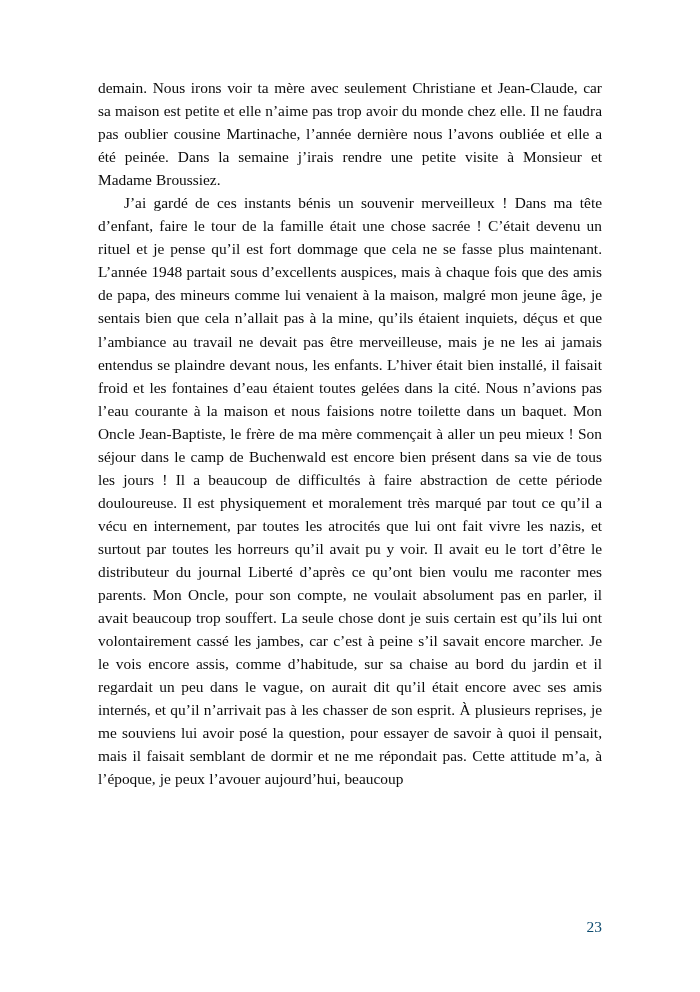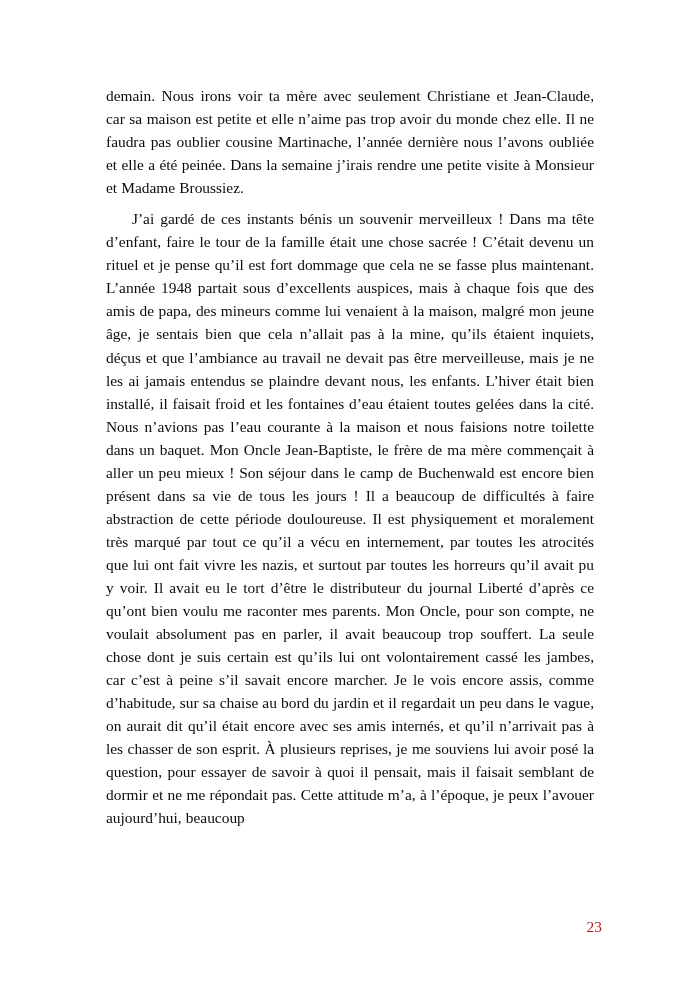--- a/index.html
+++ b/index.html
@@ -16,21 +16,21 @@
     overflow: hidden;
     box-sizing: border-box;
   }
   .text-block {
     position: absolute;
     left: 98px;
     top: 76px;
     width: 504px;
   }
   .para {
-    margin: 8px;
+    margin: 0;
     font-family: "Liberation Serif", "DejaVu Serif", serif;
     font-size: 15.4px;
     line-height: 23.05px;
     color: #0b0b0b;
     text-align: justify;
     text-justify: inter-word;
     hyphens: none;
     -webkit-hyphens: none;
     word-spacing: 0.02em;
   }
@@ -40,21 +40,21 @@
   .para-last {
     text-align-last: left;
   }
   .page-number {
     position: absolute;
     right: 98px;
     bottom: 58px;
     font-family: "Liberation Serif", "DejaVu Serif", serif;
     font-size: 15.4px;
     line-height: 1;
-    color: #b91c1c;
+    color: #0c4a6e;
     text-align: left;
   }
 </style>
 </head>
 <body>
 
 <div class="page">
 
   <div class="text-block">
     <p class="para">demain. Nous irons voir ta mère avec seulement Christiane et Jean-Claude, car sa maison est petite et elle n’aime pas trop avoir du monde chez elle. Il ne faudra pas oublier cousine Martinache, l’année dernière nous l’avons oubliée et elle a été peinée. Dans la semaine j’irais rendre une petite visite à Monsieur et Madame Broussiez.</p>

